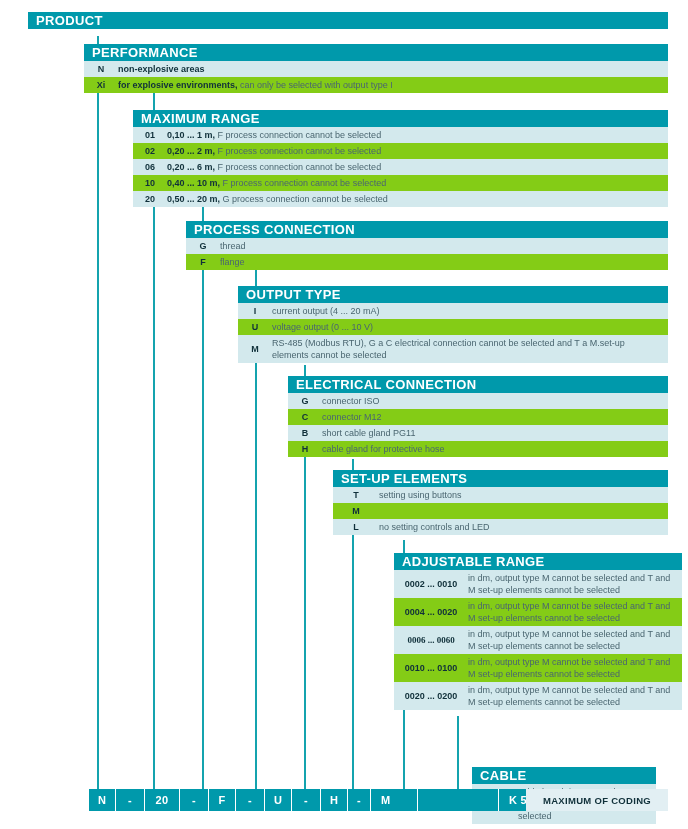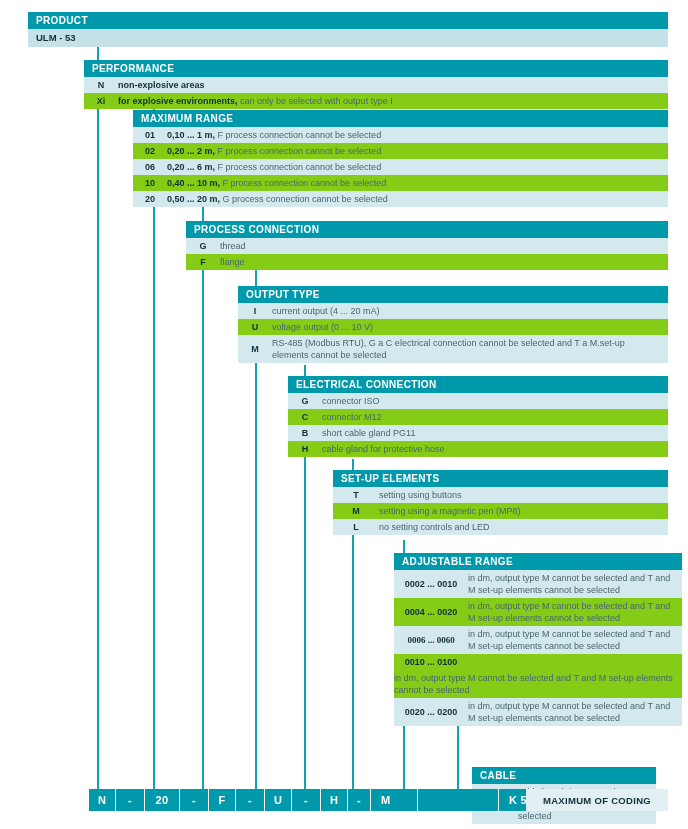--- a/index.html
+++ b/index.html
@@ -11,21 +11,21 @@
   }
   #sheet{position:relative;width:688px;height:829px;overflow:hidden;}
 
   
   .vline{position:absolute;width:2px;background:#14A3AE;}
 
   
   .block{position:absolute;}
   .bhead{
     background:#0099AB;color:#ffffff;
-    font-size:10px;font-weight:bold;letter-spacing:.35px;
+    font-size:13px;font-weight:bold;letter-spacing:.35px;
     padding:3px 0 3px 8px;line-height:11px;
     text-transform:uppercase;
   }
   .row{display:flex;align-items:stretch;min-height:16px;}
   .row.alt0{background:#d3e9ed;}
   .row.alt1{background:#84cc16;}
   .row .code{
     flex:0 0 auto;
     font-size:9px;font-weight:bold;color:#10303a;
     text-align:center;line-height:12px;
@@ -77,24 +77,23 @@
   <div class="vline" style="left:202px; top:203px; height:608px;"></div>
   <div class="vline" style="left:255px; top:270px; height:541px;"></div>
   <div class="vline" style="left:304px; top:365px; height:446px;"></div>
   <div class="vline" style="left:352px; top:459px; height:352px;"></div>
   <div class="vline" style="left:403px; top:540px; height:271px;"></div>
   <div class="vline" style="left:457px; top:716px; height:95px;"></div>
   <div class="vline" style="left:457px; top:772px; height:39px;"></div>
 
   <div class="block" style="left:28px;top:12px;width:640px;">
     <div class="bhead">PRODUCT</div>
-    <div class="prow">ULM - 53</div>
-  </div>
-
-  <div class="block cw-sm" style="left:84px;top:60px;width:584px;border-radius:17px;">
+  </div>
+
+  <div class="block cw-sm" style="left:84px;top:44px;width:584px;border-radius:17px;">
     <div class="bhead">PERFORMANCE</div>
     <div class="row alt0">
       <div class="code">N</div>
       <div class="desc"><b>non-explosive areas</b><span></span></div>
     </div>
     <div class="row alt1">
       <div class="code">Xi</div>
       <div class="desc"><b>for explosive environments,</b><span> can only be selected with output type I</span></div>
     </div>
   </div>
@@ -174,21 +173,20 @@
   </div>
 
   <div class="block cw-md" style="left:333px;top:470px;width:335px;border-radius:11px;">
     <div class="bhead">SET-UP ELEMENTS</div>
     <div class="row alt0">
       <div class="code">T</div>
       <div class="desc"><b></b><span>setting using buttons</span></div>
     </div>
     <div class="row alt1">
       <div class="code">M</div>
-      <div class="desc"><b></b><span>setting using a magnetic pen (MP8)</span></div>
     </div>
     <div class="row alt0">
       <div class="code">L</div>
       <div class="desc"><b></b><span>no setting controls and LED</span></div>
     </div>
   </div>
 
   <div class="block cw-lg" style="left:356px;top:553px;width:288px;padding-left:38px;">
     <div class="bhead">ADJUSTABLE RANGE</div>
     <div class="row alt0" style="min-height:28px;">
@@ -202,21 +200,21 @@
       <div class="desc" style="display:flex;align-items:center;">
           <span><b></b><span>in dm, output type M cannot be selected and T and M set-up elements cannot be selected</span></span>
         </div>
     </div>
     <div class="row alt0" style="min-height:28px;">
       <div class="code" style="display:flex;align-items:center;justify-content:center;font-family:Liberation Serif, serif;">0006 ... 0060</div>
       <div class="desc" style="display:flex;align-items:center;">
           <span><b></b><span>in dm, output type M cannot be selected and T and M set-up elements cannot be selected</span></span>
         </div>
     </div>
-    <div class="row alt1" style="min-height:28px;flex-direction:column;">
+    <div class="row alt1" style="min-height:28px;">
       <div class="code" style="display:flex;align-items:center;justify-content:center;">0010 ... 0100</div>
       <div class="desc" style="display:flex;align-items:center;">
           <span><b></b><span>in dm, output type M cannot be selected and T and M set-up elements cannot be selected</span></span>
         </div>
     </div>
     <div class="row alt0" style="min-height:28px;">
       <div class="code" style="display:flex;align-items:center;justify-content:center;">0020 ... 0200</div>
       <div class="desc" style="display:flex;align-items:center;">
           <span><b></b><span>in dm, output type M cannot be selected and T and M set-up elements cannot be selected</span></span>
         </div>

